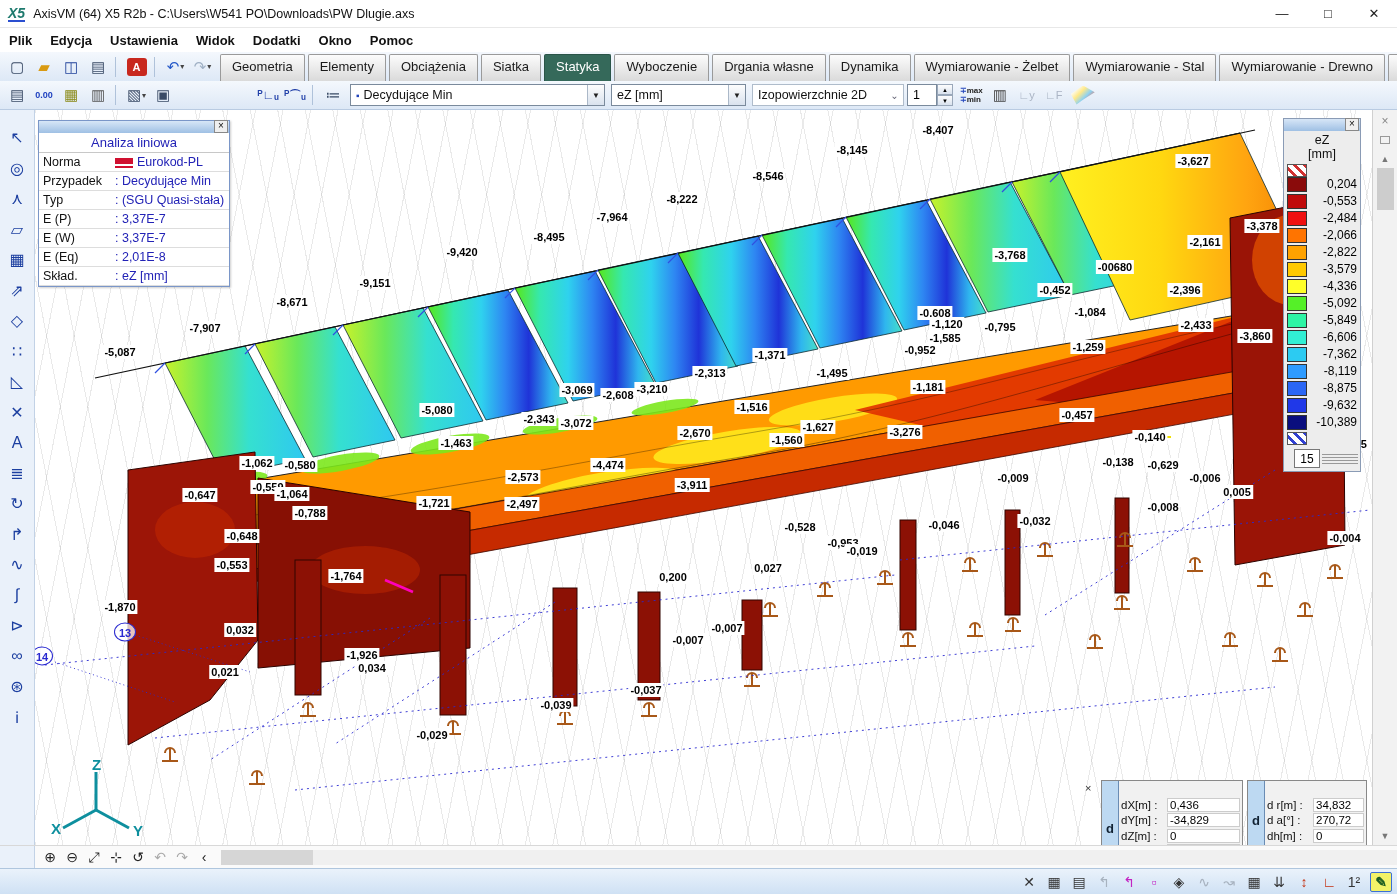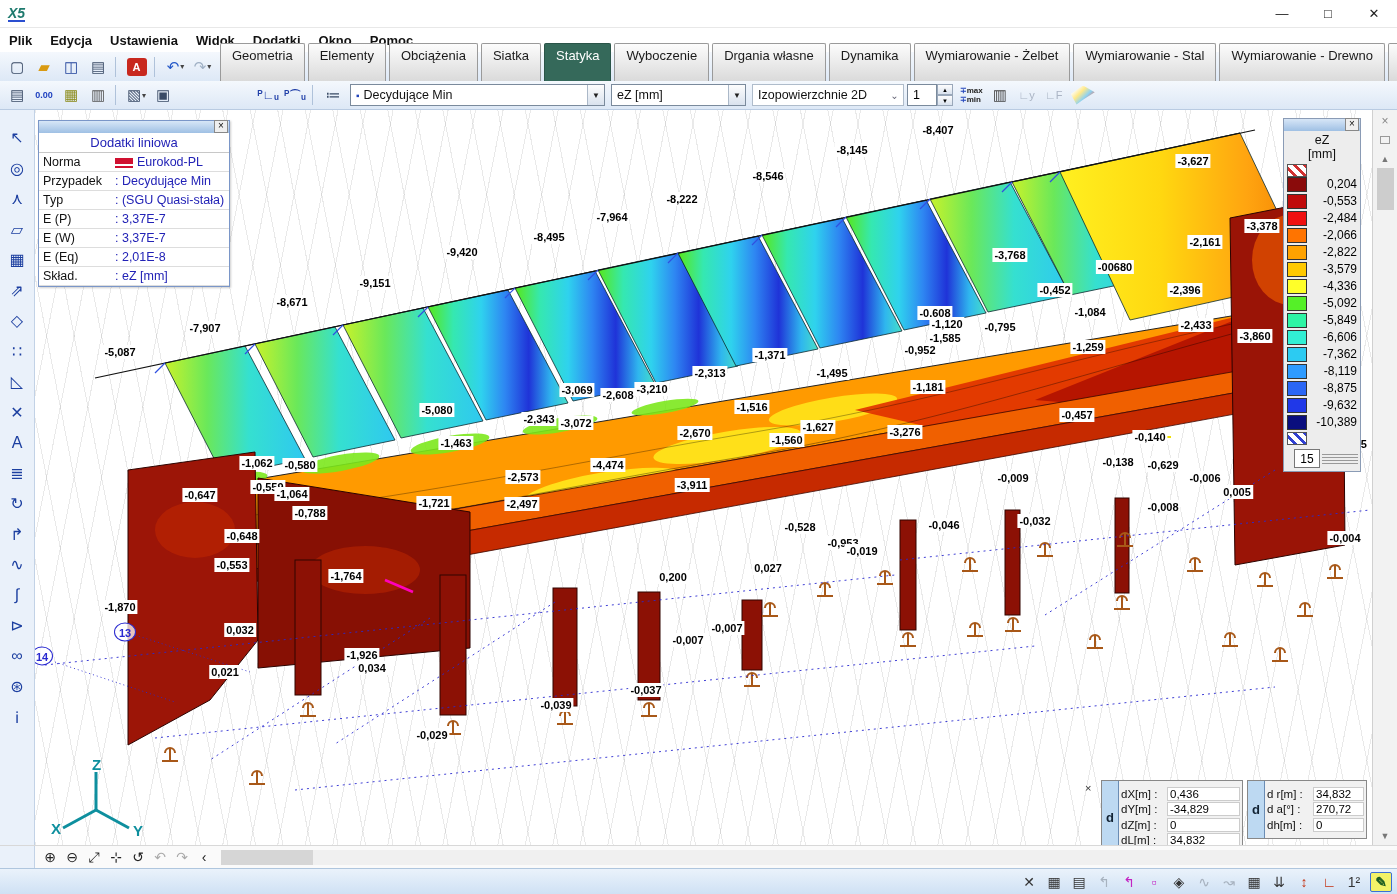--- a/index.html
+++ b/index.html
@@ -33,21 +33,21 @@
   .i-report-maker{color:#555;}
   .i-level{color:#2042C0;font-size:9px;font-weight:bold;}
   .i-linear-analysis,.i-nonlinear-analysis{color:#203FA8;font-size:12px;font-weight:bold;}
   .i-xy-diagram,.i-time-diagram{color:#AAB4C4;font-size:11px;}
   .i-animation{color:#444;}
   .i-surface-view{background:linear-gradient(135deg,#fdfdfd 20%,#ffe98a 40%,#8fd2f0 60%,#ef5a44 85%);
     min-width:26px;height:19px;clip-path:polygon(8% 45%,55% 0,100% 35%,55% 75%,30% 100%);}
   
   #tabs{display:flex;align-items:flex-end;height:100%;padding-left:4px;}
   .tab{font-size:13px;color:#1a1a1a;background:linear-gradient(#FCFCFC,#DADADA);
-    border:1px solid #9A9A9A;border-bottom:none;padding:4px 11px 18px;margin-right:3px;
+    border:1px solid #9A9A9A;border-bottom:none;padding:4px 11px 7px;margin-right:3px;
     border-radius:2px 2px 0 0;white-space:nowrap;cursor:default;}
   .tab.active{background:#35695A;color:#fff;border-color:#2A5448;}
   
   .combo{background:#fff;border:1px solid #7A8A9C;height:22px;display:inline-flex;align-items:center;
     font-size:12.5px;color:#111;padding-left:5px;margin:0 3px;position:relative;}
   .combo .cbt{margin-left:auto;width:17px;height:20px;display:flex;align-items:center;justify-content:center;
     background:linear-gradient(#FDFDFD,#D9E2EE);border-left:1px solid #ABB8C8;font-size:8px;color:#222;}
   .combo.flat{border-color:#AFBCCB;}
   .combo.flat .cbt{background:none;border-left:none;color:#667;font-size:10px;}
   .combo .mini{color:#2244BB;font-size:10px;margin-right:4px;}
@@ -99,21 +99,21 @@
   .lg-count{background:#fff;border:1px solid #777;font-size:12px;width:26px;height:19px;display:flex;
     align-items:center;justify-content:center;margin-left:8px;}
   .lg-lines{flex:1;height:14px;margin-left:2px;
     background:repeating-linear-gradient(#EDEDED 0 2px,#999 2px 3px);}
   
   .cpanel{position:absolute;top:670px;background:#F1F1F1;border:1px solid #888;display:flex;z-index:11;}
   #cpanel1{left:1066px;width:142px;}
   #cpanel2{left:1212px;width:120px;}
   .dbtn{width:17px;background:#BDD9F2;border-right:1px solid #6A8CB4;color:#123;font-weight:bold;
     font-size:13px;display:flex;align-items:center;justify-content:center;}
-  .crows{flex:1;padding:5px 2px;}
+  .crows{flex:1;padding:16px 2px;}
   .crow{display:flex;font-size:11.5px;height:15.5px;align-items:center;}
   .crow .cl{width:44px;color:#111;white-space:nowrap;}
   .crow .cv{flex:1;background:#fff;border:1px solid #CCC;padding:0 2px;margin-left:2px;white-space:nowrap;}
   #coordclose{position:absolute;left:1050px;top:672px;font-size:11px;color:#333;z-index:11;}
   
   #triad{position:absolute;left:14px;top:648px;z-index:4;}
   
   #vscroll{position:absolute;left:1372px;top:110px;width:25px;height:735px;background:#F2F2F2;
     border-left:1px solid #D0D0D0;display:flex;flex-direction:column;align-items:center;}
   #vscroll .vx{color:#888;font-size:12px;margin-top:4px;}
@@ -137,20 +137,21 @@
   .sti.gray{color:#A7B2BF;}
   .sti.magenta{color:#C324C3;}
   .sti.red{color:#C43010;}
   .sti.hl{background:#F2F268;border:1px solid #3B6FD4;color:#1C5C20;font-weight:bold;border-radius:2px;min-width:22px;}
 </style>
 </head>
 <body>
 
 <div id="titlebar">
   <span id="applogo">X5</span>
+  <span id="apptitle">AxisVM (64) X5 R2b - C:\Users\W541 PO\Downloads\PW Dlugie.axs</span>
   <div id="winbtns">
       <span class="winbtn">—</span>
       <span class="winbtn">□</span>
       <span class="winbtn">✕</span>
     </div>
 </div>
 
 <div id="menubar">
     <span class="menu-item">Plik</span>
     <span class="menu-item">Edycja</span>
@@ -506,21 +507,21 @@
     </div>
   <div>
       <span class="bubble" style="left:90px;top:522px">13</span>
       <span class="bubble" style="left:7px;top:546px">14</span>
     </div>
 
   <div id="infopanel">
     <div class="p-head">
         <span class="p-x">×</span>
       </div>
-    <div class="ip-title">Dodatki liniowa</div>
+    <div class="ip-title">Analiza liniowa</div>
     <div>
         <div class="ip-row">
           <span class="ip-l">Norma</span>
           <span class="ip-flag show"></span>
           <span class="ip-v">Eurokod-PL</span>
         </div>
         <div class="ip-row">
           <span class="ip-l">Przypadek</span>
           <span class="ip-v">: Decydujące Min</span>
         </div>

